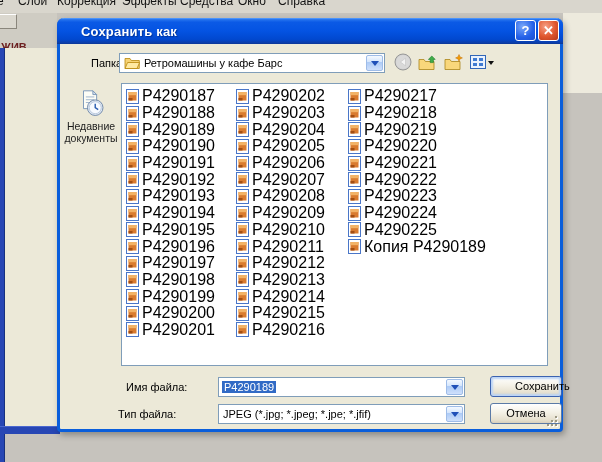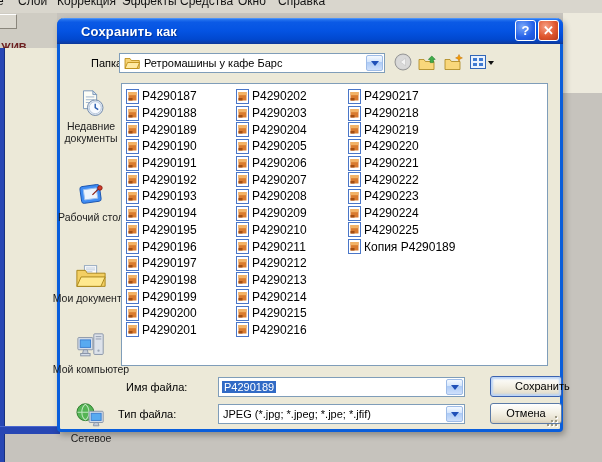--- a/index.html
+++ b/index.html
@@ -80,40 +80,40 @@
   }
   .chev { width:0; height:0; border:4px solid transparent; border-top:5px solid #2050b8; margin-top:4px; }
 
   .toolbar { position:absolute; left:334px; top:34px; height:20px; display:flex; align-items:center; gap:6px; }
   .tool-btn { display:flex; align-items:center; }
   .views-chev { width:0; height:0; border:3px solid transparent; border-top:4px solid #111; margin:4px 0 0 2px; }
 
   
   .places {
     position:absolute; left:2px; top:64px; width:58px;
-    display:flex; flex-direction:column; align-items:flex-start;gap:11px;
+    display:flex; flex-direction:row; align-items:flex-start;gap:11px;
   }
   .place-item { display:flex; flex-direction:column; align-items:center; cursor:default; }
   .pi-1 { margin-top:4px; } .pi-2 { margin-top:22px; } .pi-3 { margin-top:24px; }
   .pi-4 { margin-top:14px; } .pi-5 { margin-top:12px; }
   .place-icon { height:32px; display:flex; align-items:flex-end; }
   .place-label {
     width:92px; margin:2px -17px 0; text-align:center;
     font-size:10.5px; line-height:12px; color:#1c1c1c;
   }
 
   
   .file-list {
     position:absolute; left:61px; top:65px; width:427px; height:283px;
     background:#fff; border:1px solid #7f9db9; overflow:hidden;
   }
   .file-col { position:absolute; top:4px; }
   .file-item { height:16.7px; display:flex; align-items:center; white-space:nowrap; }
   .file-icon { width:13px; height:15px; margin-right:3px; flex:none; }
-  .file-label { font-size:12px; color:#000; }
+  .file-label { font-size:16px; color:#000; }
 
   
   .fname-label { left:66px; top:363px; }
   .ftype-label { left:58px; top:390px; }
   .fname-combo { left:158px; top:359px; width:247px; }
   .ftype-combo { left:158px; top:386px; width:247px; }
   .sel-text { background:#316ac5; color:#fff; padding:0 2px; margin-left:3px; }
 
   .xp-btn {
     position:absolute; left:430px; width:72px; height:21px;

